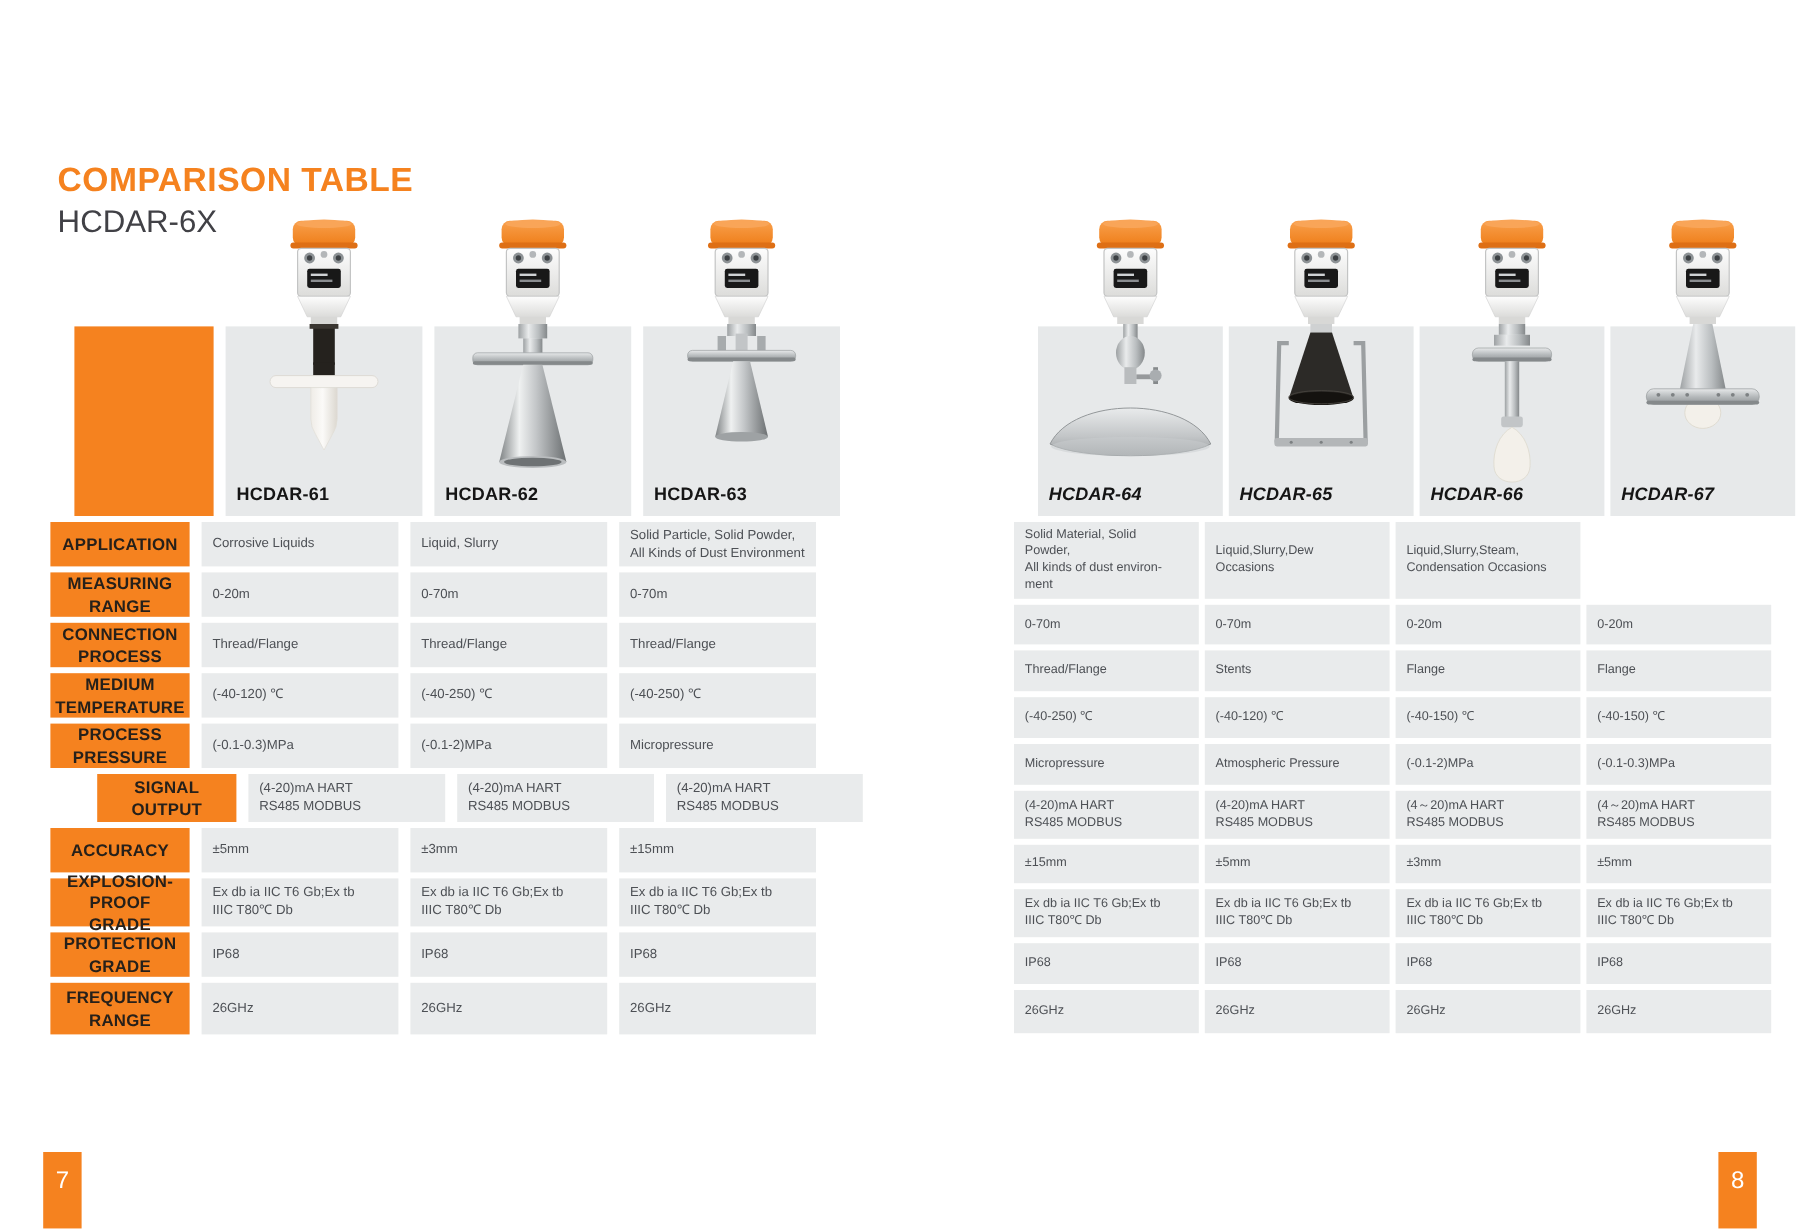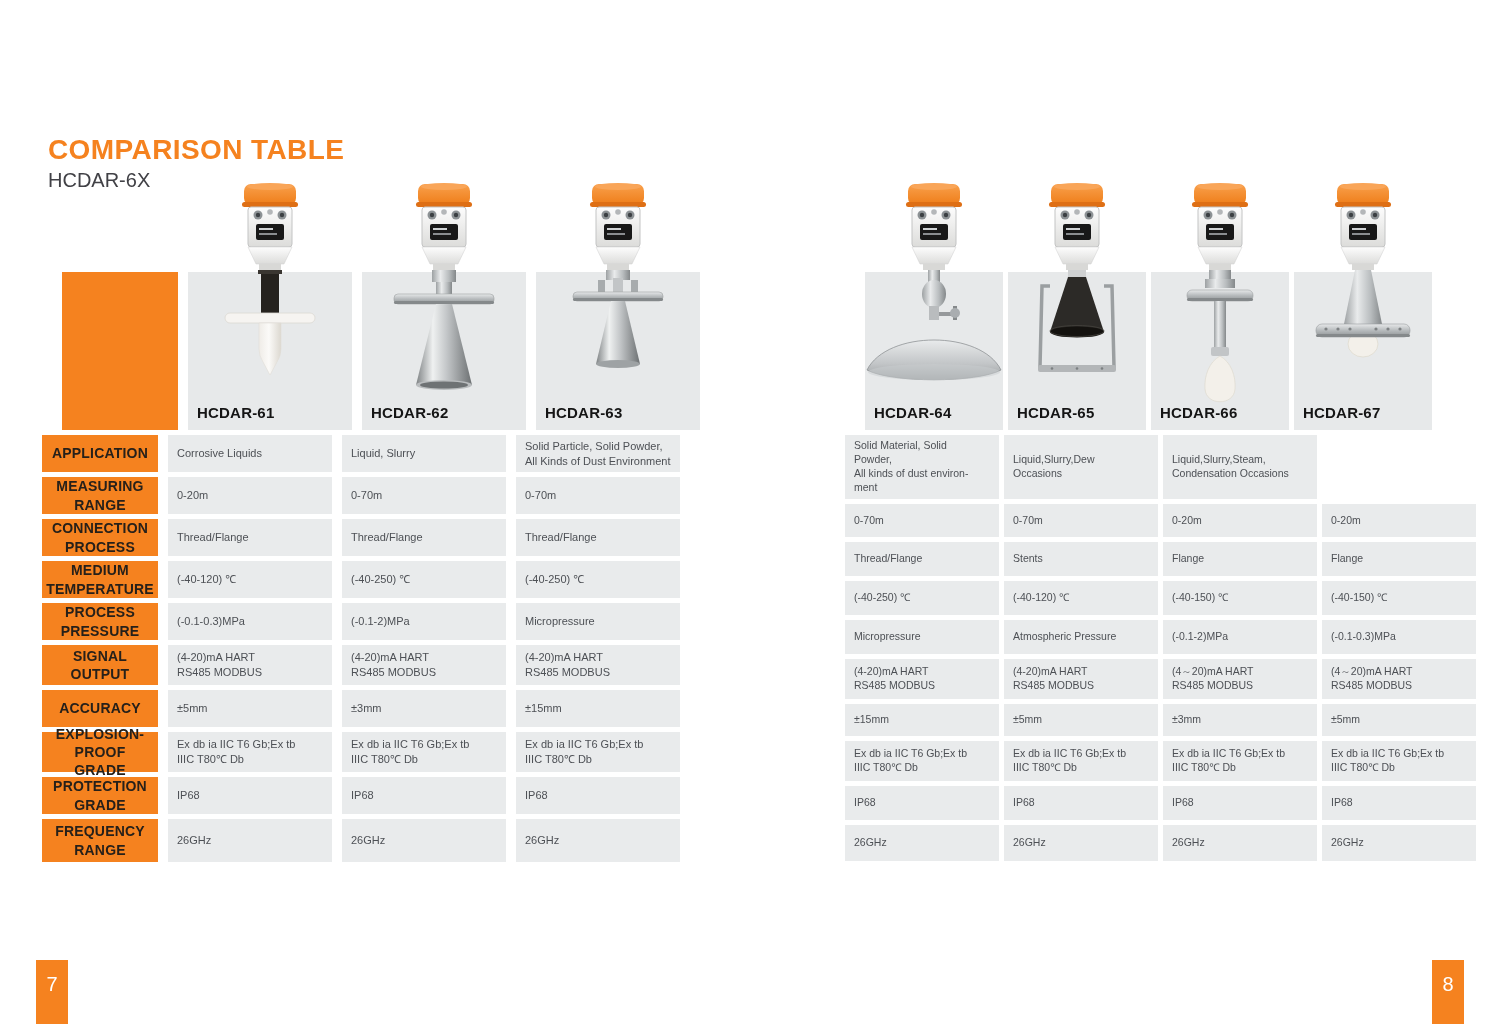--- a/index.html
+++ b/index.html
@@ -5,33 +5,33 @@
   :root { --accent:#f5821f; }
   * { box-sizing:border-box; margin:0; padding:0; }
   html,body { background:#ffffff; }
   .page {
     position:relative; width:1500px; height:1024px; background:#fff;
     font-family:"Liberation Sans", sans-serif; overflow:hidden;
   }
   
   .hdr { position:absolute; left:48px; top:94px;margin-top:40px; }
   .title { font-size:28px; font-weight:800; color:var(--accent); letter-spacing:.4px; }
-  .subtitle { font-size:20px; color:#414146; margin-top:3px; }
+  .subtitle { font-size:26px; color:#414146; margin-top:3px; }
 
   
   .ctable { position:absolute; top:272px; }
   .t-left  { left:42px; }
   .t-right { left:845px; }
   .thead { display:flex;padding-left:20px; }
   .t-left  .thead { gap:10px; }
   .t-right .thead { gap:5px; }
   .corner { width:116px; height:158px; background:var(--accent); }
   .colhead { position:relative; height:158px; background:#e7e9ea; }
   .t-left  .colhead { width:164px; }
-  .t-right .colhead { width:138px; }
+  .t-right .colhead { width:154px;font-style:italic; }
   .pname {
     position:absolute; left:9px; bottom:9px;
     font-size:15px; font-weight:700; color:#151515; letter-spacing:.2px;
   }
   .product-img {
     position:absolute; left:50%; top:-90px; margin-left:-75px;
     pointer-events:none;
   }
   .row { display:flex; margin-top:5px; }
   .t-left  .row { gap:10px; }
@@ -199,21 +199,21 @@
           <div class="val">(-40-250) ℃</div>
           <div class="val">(-40-250) ℃</div>
         </div>
         <div class="row" style="height: 37px;">
           <div class="lbl">PROCESS
 PRESSURE</div>
           <div class="val">(-0.1-0.3)MPa</div>
           <div class="val">(-0.1-2)MPa</div>
           <div class="val">Micropressure</div>
         </div>
-        <div class="row" style="height: 40px;">
+        <div class="row" style="height: 40px; margin-left: 39px;">
           <div class="lbl">SIGNAL
 OUTPUT</div>
           <div class="val">(4-20)mA HART
 RS485 MODBUS</div>
           <div class="val">(4-20)mA HART
 RS485 MODBUS</div>
           <div class="val">(4-20)mA HART
 RS485 MODBUS</div>
         </div>
         <div class="row" style="height: 37px;">

